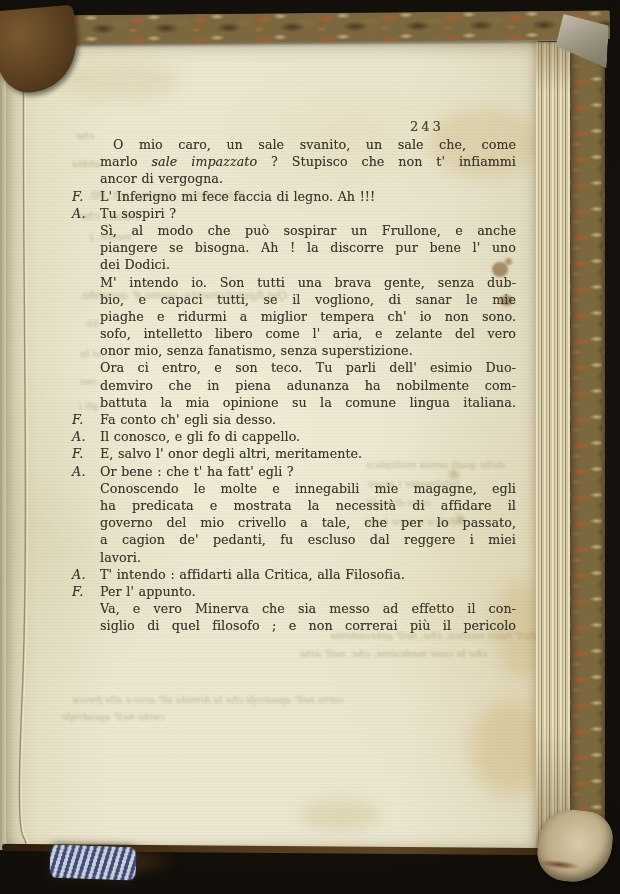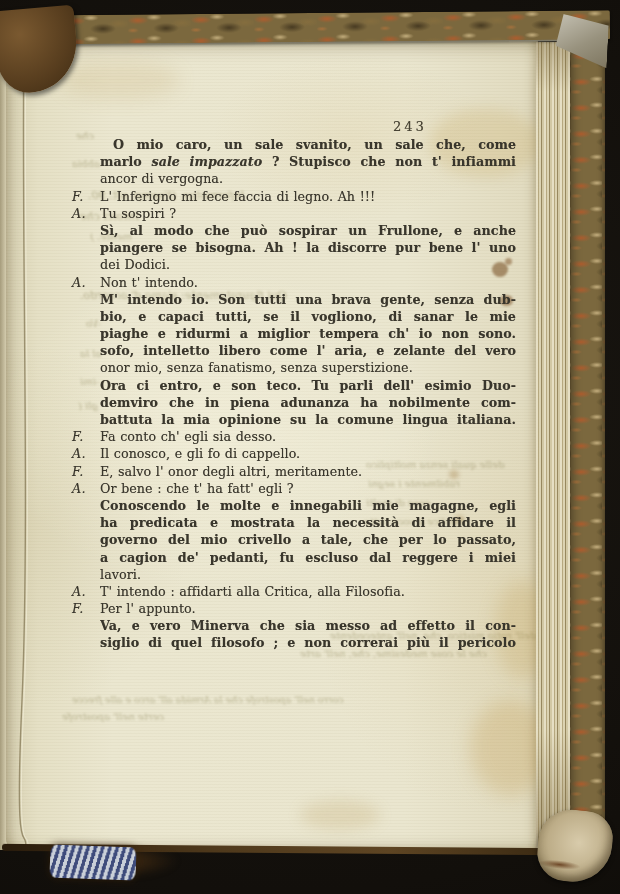--- a/index.html
+++ b/index.html
@@ -69,30 +69,30 @@
     background:repeating-linear-gradient(105deg,#3f4c7c 0 3.5px,#c9cfd8 3.5px 7px);
     border-radius:6px/10px;transform:rotate(2deg);box-shadow:0 0 8px rgba(50,32,12,.8);filter:blur(.3px);}
   .corner-br{position:absolute;left:538px;top:810px;width:74px;height:72px;z-index:7;
     background:
       radial-gradient(ellipse 30px 6px at 32% 78%, rgba(96,54,22,.85), transparent 70%),
       radial-gradient(circle at 55% 45%, #d8cbab, #bdad88 55%, #94845f 85%);
     border-radius:46% 38% 55% 40%;transform:rotate(6deg);
     box-shadow:inset -4px -5px 9px rgba(40,28,10,.45), 0 2px 4px rgba(0,0,0,.5);}
 
   
-  .page-number{position:absolute;left:387px;top:79px;z-index:3;
+  .page-number{position:absolute;left:404px;top:79px;z-index:3;
     font-size:13px;letter-spacing:3px;color:#474334;
     text-shadow:.3px .3px .4px rgba(60,52,38,.5);}
   .textblock{position:absolute;left:66px;top:96px;width:444px;z-index:3;
     font-size:12.6px;line-height:17.2px;color:#39362c;
     letter-spacing:.1px;word-spacing:.5px;
     text-shadow:.2px .2px .3px rgba(50,45,35,.45);}
   .para{padding-left:28px;}
   .line{height:17.2px;text-align:justify;}
-  .line.fill{overflow:hidden;font-weight:bold;}
+  .line.fill{overflow:hidden;}
   .line.fill::after{content:"";display:inline-block;width:100%;}
   .line.indent{text-indent:13px;}
   .speaker{display:inline-block;width:28px;margin-left:-28px;font-style:italic;letter-spacing:.5px;}
   .it{font-style:italic;}
 
   
   .ghosts{position:absolute;left:0;top:0;right:0;bottom:0;z-index:2;}
   .ghost{position:absolute;white-space:nowrap;font-style:italic;
     color:rgba(125,116,68,.42);transform:scaleX(-1);filter:blur(1.2px);}
 
@@ -153,23 +153,20 @@
         </div>
         <div class="para">
           <div class="line"><span class="speaker">A.</span><span>Tu sospiri ?</span></div>
         </div>
         <div class="para">
           <div class="line fill"><span>Sì, al modo che può sospirar un Frullone, e anche</span></div>
           <div class="line fill"><span>piangere se bisogna. Ah ! la discorre pur bene l' uno</span></div>
           <div class="line"><span>dei Dodici.</span></div>
         </div>
         <div class="para">
-          <div class="line"><span class="speaker">A.</span><span>Non t' intendo.</span></div>
-        </div>
-        <div class="para">
           <div class="line fill"><span>M' intendo io. Son tutti una brava gente, senza dub-</span></div>
           <div class="line fill"><span>bio, e capaci tutti, se il vogliono, di sanar le mie</span></div>
           <div class="line fill"><span>piaghe e ridurmi a miglior tempera ch' io non sono.</span></div>
           <div class="line fill"><span>sofo, intelletto libero come l' aria, e zelante del vero</span></div>
           <div class="line"><span>onor mio, senza fanatismo, senza superstizione.</span></div>
         </div>
         <div class="para">
           <div class="line fill"><span>Ora ci entro, e son teco. Tu parli dell' esimio Duo-</span></div>
           <div class="line fill"><span>demviro che in piena adunanza ha nobilmente com-</span></div>
           <div class="line fill"><span>battuta la mia opinione su la comune lingua italiana.</span></div>

